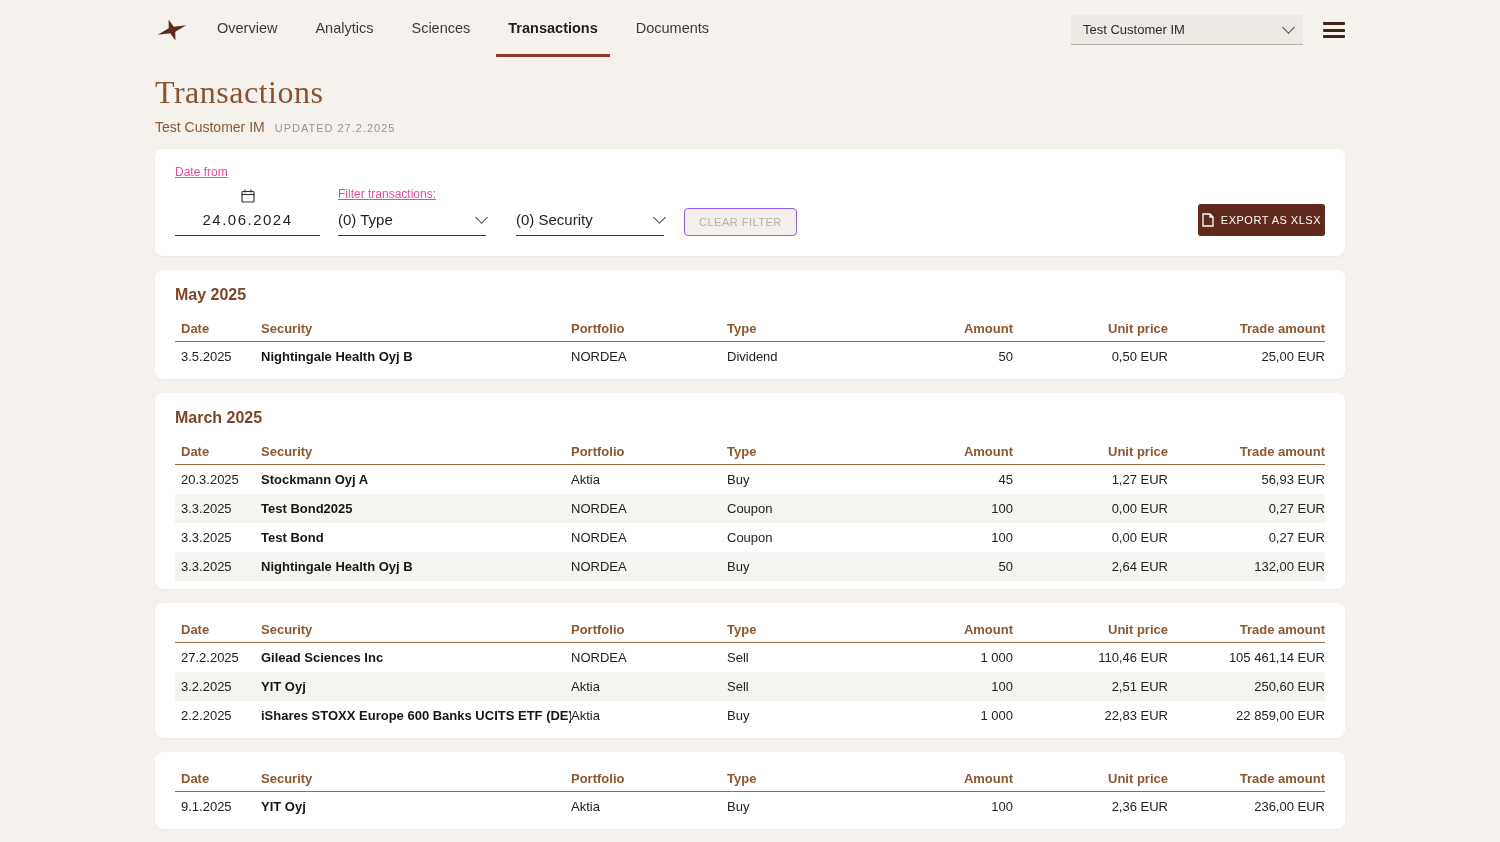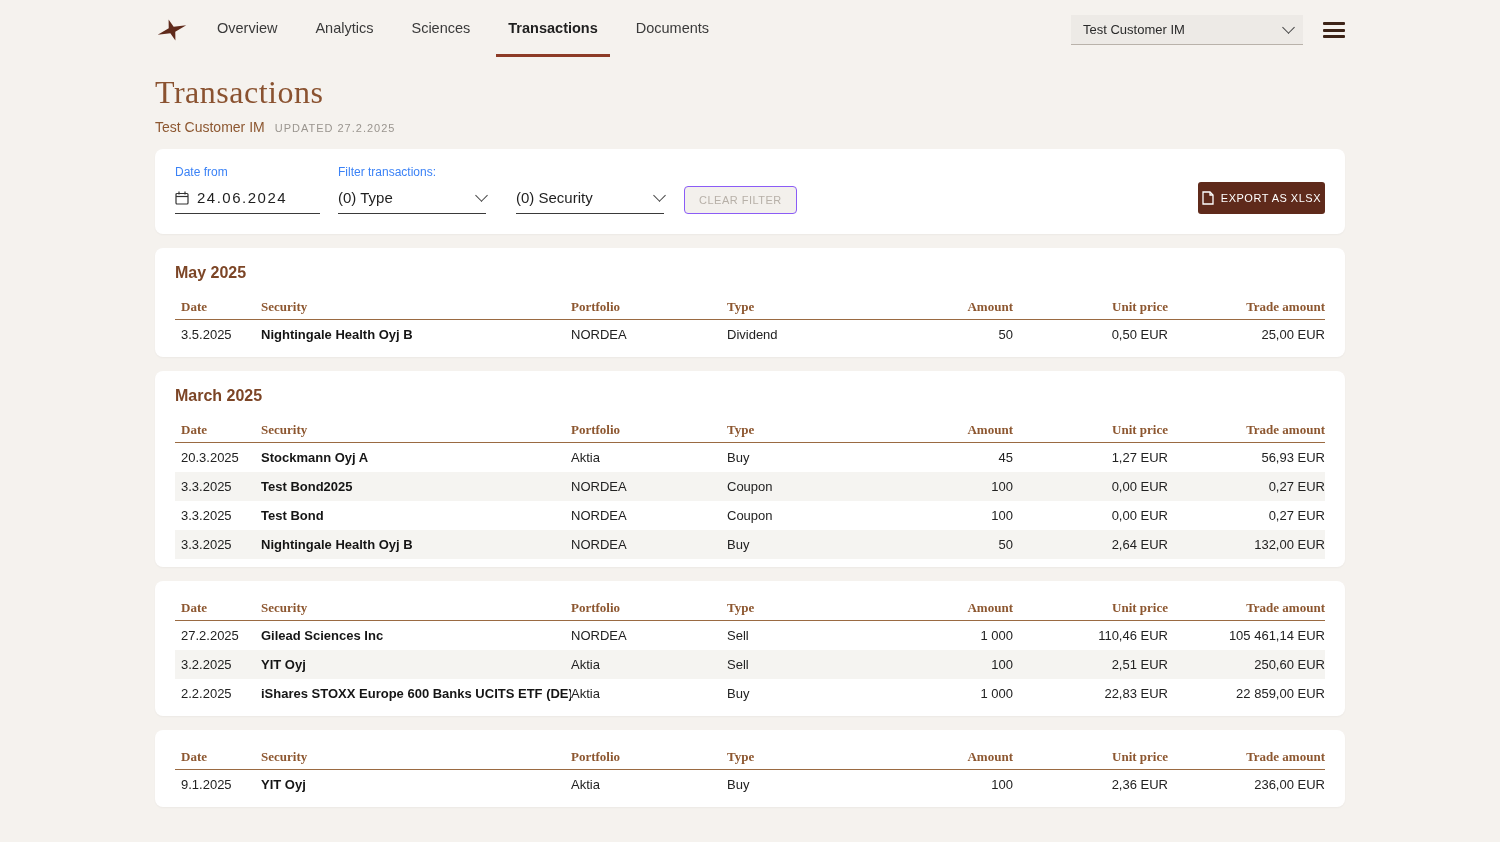--- a/index.html
+++ b/index.html
@@ -41,25 +41,25 @@
   .subtitle { margin-top:8px; display:flex; align-items:baseline; gap:10px; }
   .subtitle-customer { color:#8d5730; font-size:14px; }
   .subtitle-updated { color:#9a958f; font-size:11px; letter-spacing:1px; text-transform:uppercase; }
 
   
   .card { background:#fff; border-radius:8px; box-shadow:0 1px 2px rgba(0,0,0,0.04); }
 
   
   .filter-card { margin-top:14px; padding:16px 20px 20px; display:flex; align-items:flex-end; }
   .field { display:flex; flex-direction:column; margin-right:18px; }
-  .field-label { font-size:12px; color:#3b82f6; margin-bottom:10px; }
+  .field-label { font-size:12px; color:#ec4899; margin-bottom:10px;text-decoration:underline; }
   .date-input {
     width:145px; display:flex; align-items:center; gap:8px;
     border-bottom:1px solid #3a3a3a; padding-bottom:7px; font-size:15px; color:#1f1f1f;
-    letter-spacing:1.5px; cursor:text;
+    letter-spacing:1.5px; cursor:text;flex-direction:column;
   }
   .select-control {
     width:148px; display:flex; align-items:center; justify-content:space-between;
     border-bottom:1px solid #3a3a3a; padding-bottom:7px; font-size:15px; color:#1f1f1f; cursor:pointer;
     margin-right:12px;
   }
   .btn-clear {
     height:28px; padding:0 14px; font-size:11px; letter-spacing:0.5px; color:#b7b0a8;
     background:#f3f0ec; border:1px solid #8b5cf6; border-radius:4px; cursor:pointer;
     text-transform:uppercase; font-family:inherit; margin-left:8px;
@@ -67,21 +67,21 @@
   .btn-export {
     margin-left:auto; height:32px; padding:0 4px; display:flex; align-items:center; gap:7px;
     background:#5f2a1b; color:#fff; border:none; border-radius:3px; font-size:11px;
     letter-spacing:0.5px; text-transform:uppercase; cursor:pointer; font-family:inherit;
   }
 
   
   .group-card { margin-top:14px; padding:14px 20px 8px; }
   .month-title { font-size:16px; font-weight:bold; color:#7c4526; margin:2px 0 12px; }
   .thead { display:flex; align-items:center; height:26px; border-bottom:1px solid #9a6a42; }
-  .th { font-size:13px; font-weight:bold; color:#8d5730;font-family:Liberation Serif, serif; }
+  .th { font-size:13px; font-weight:bold; color:#8d5730; }
   .trow { display:flex; align-items:center; height:29px; }
   .trow:nth-child(even) { background:#f5f4f1; }
   .td { font-size:13px; color:#222; white-space:nowrap; overflow:hidden; }
   .c-date      { width:86px;  padding-left:6px; }
   .c-security  { width:310px; }
   .c-portfolio { width:156px; }
   .c-type      { width:130px; }
   .c-amount    { width:156px; text-align:right; }
   .c-unit      { width:155px; text-align:right; }
   .c-trade     { width:157px; text-align:right; padding-right:0; }

